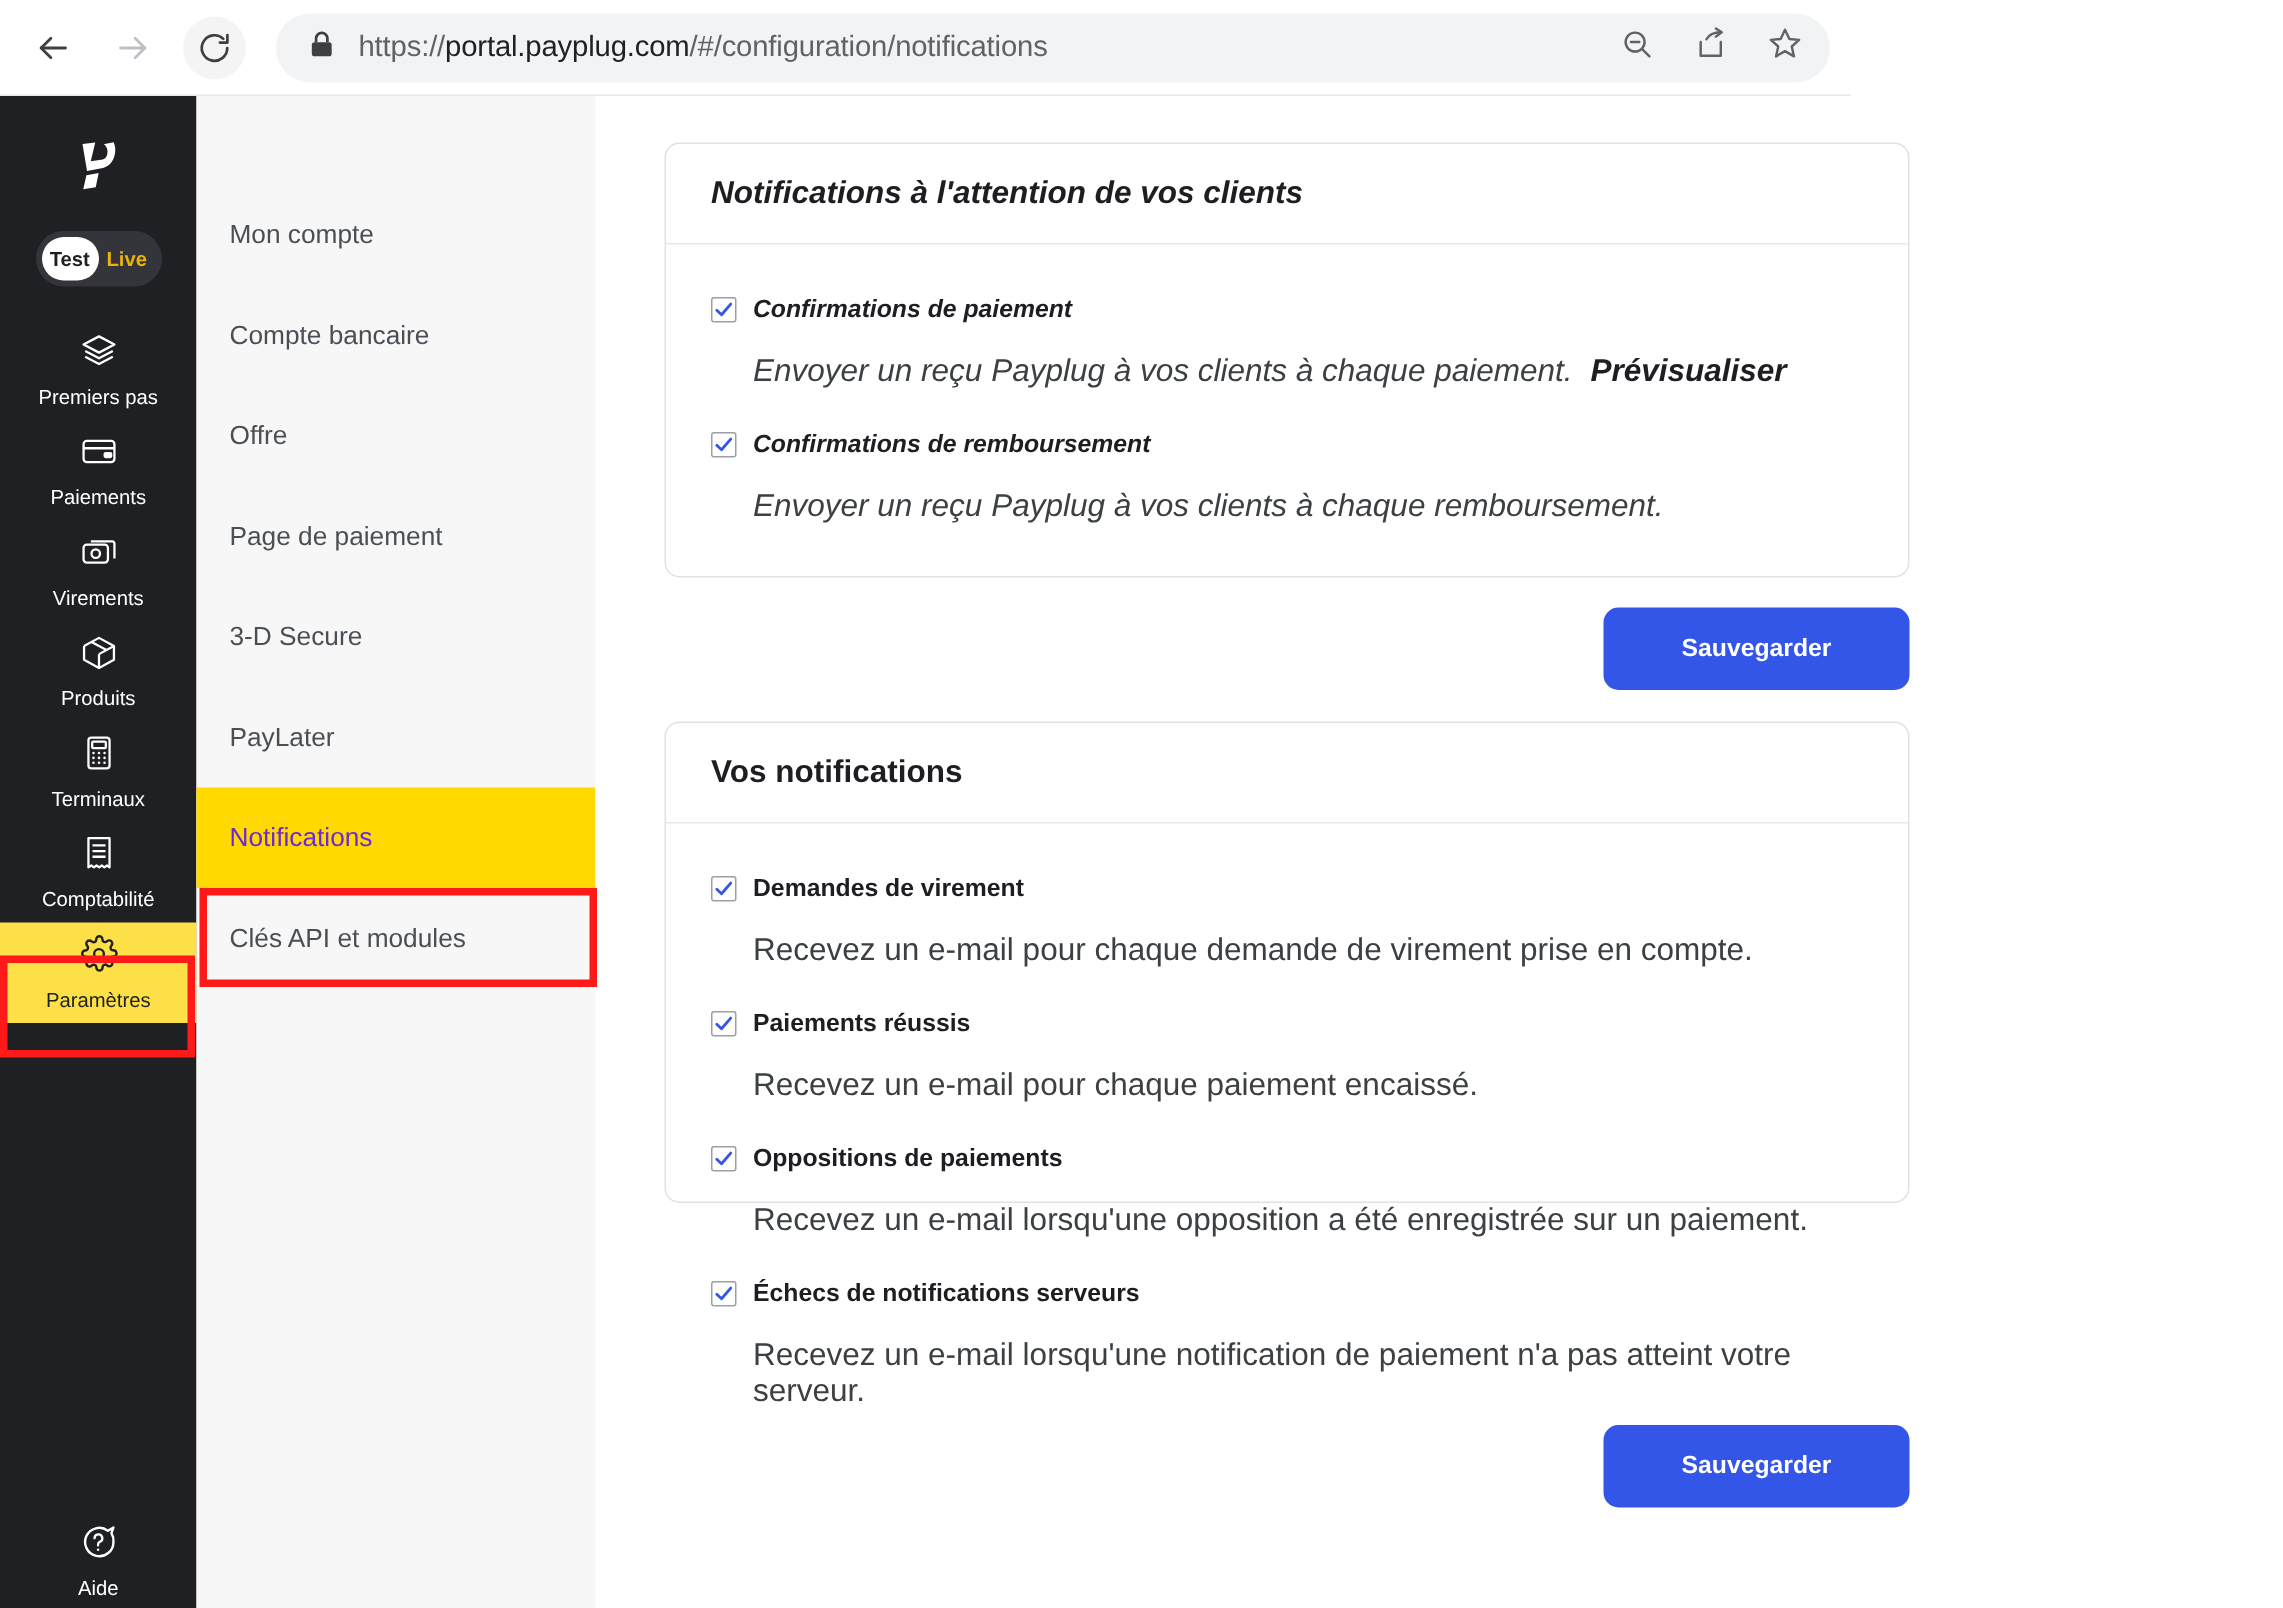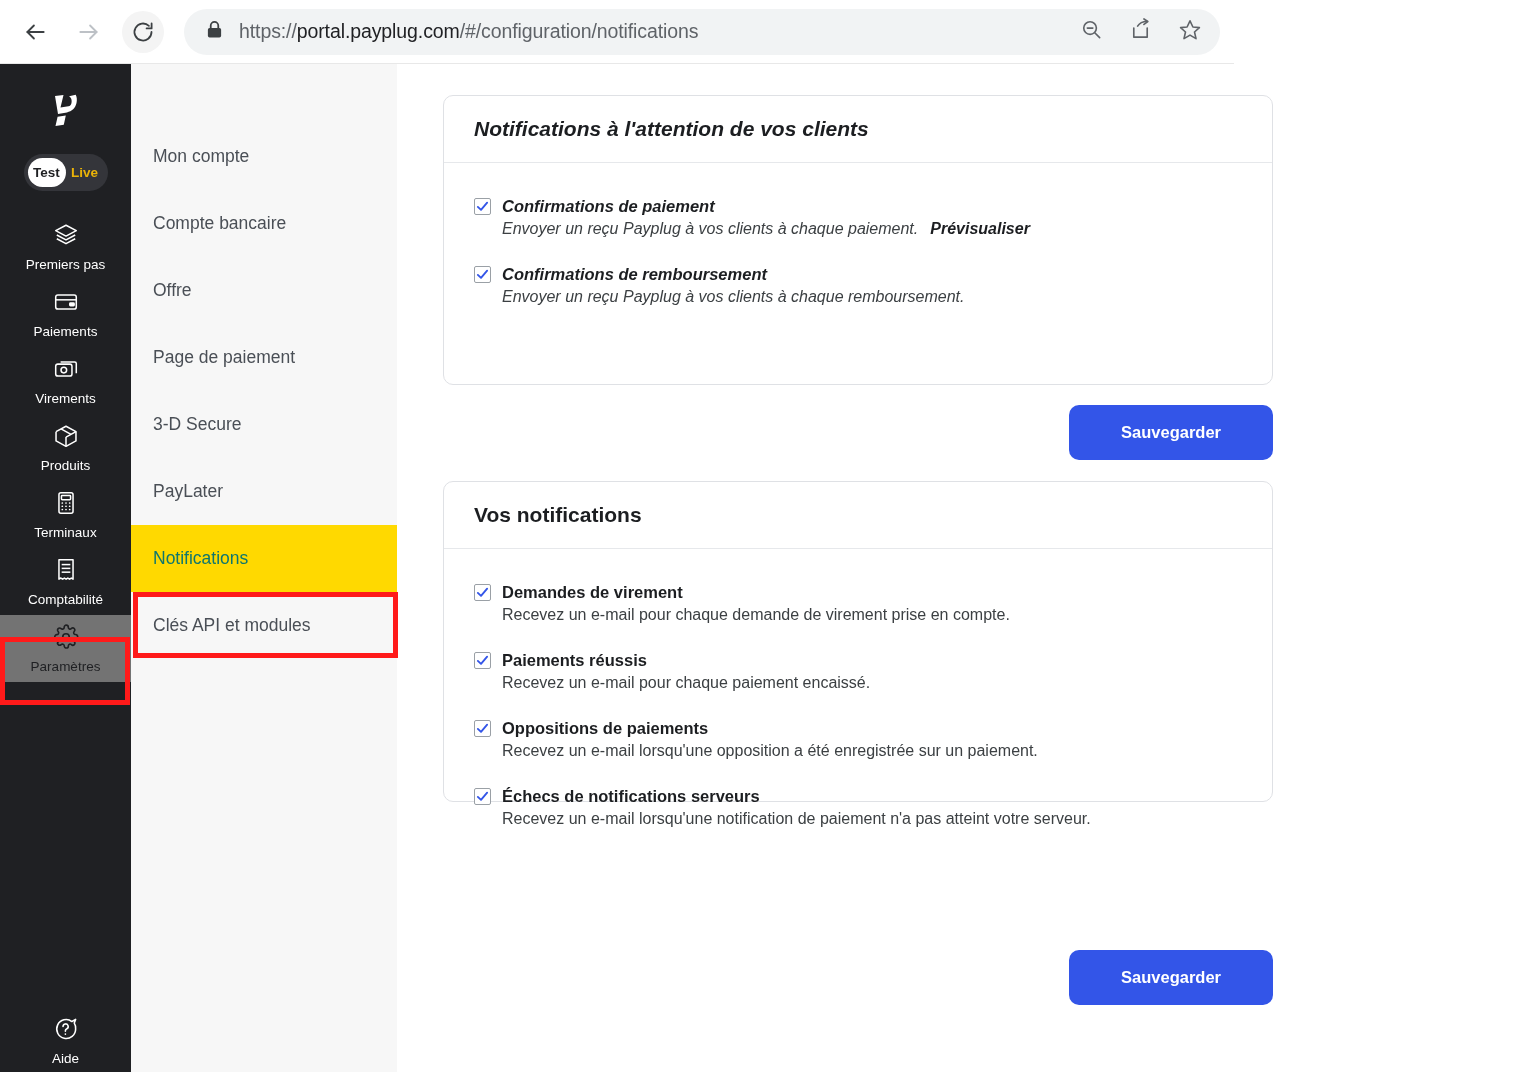--- a/index.html
+++ b/index.html
@@ -85,21 +85,21 @@
 
   .rail-items { margin-top: 22px; }
   .rail-item {
     height: 67px;
     display: flex; flex-direction: column;
     align-items: center; justify-content: center;
     gap: 6px;
     color: #ffffff;
   }
   .rail-item .lbl { font-size: 13.5px; line-height: 1; white-space: nowrap; }
-  .rail-item.highlight { background: #737373; color: #1f2023; }
+  .rail-item.highlight { background: #fde047; color: #1f2023; }
   .rail-item.highlight svg { stroke: #1f2023; }
 
   .rail-help {
     position: absolute; bottom: 6px; left: 0; width: 131px;
     display: flex; flex-direction: column;
     align-items: center; justify-content: center; gap: 4px;
     color: #ffffff;
   }
   .rail-help .lbl { font-size: 13.5px; }
 
@@ -120,21 +120,21 @@
     background: #f7f7f7;
   }
   .subnav-item {
     height: 67px;
     display: flex; align-items: center;
     padding-left: 22px;
     font-size: 17.5px;
     color: #4a4f56;
   }
   .subnav-item:first-child { margin-top: 59px; }
-  .subnav-item.highlight { background: #FFD900; color: #0f766e; }
+  .subnav-item.highlight { background: #FFD900; color: #6d28d9; }
 
   .anno-notif {
     position: absolute;
     left: 133px; top: 592px;
     width: 265px; height: 66px;
     border: 5px solid #FF1A1A;
     pointer-events: none;
     z-index: 40;
   }
 
@@ -175,22 +175,22 @@
     border-radius: 2px;
     background: #fff;
     flex: 0 0 auto;
     display: flex; align-items: center; justify-content: center;
   }
   .cb svg { display:block; }
   .opt-label {
     font-size: 16.5px; font-weight: 700; color: #1c1e21;
   }
   .opt-desc {
-    margin-top: 4px; margin-left: 28px;
-    font-size: 16px; color: #3c4043;
+    margin-top: 20px; margin-left: 28px;
+    font-size: 21px; color: #3c4043;
   }
   .opt-desc .preview-link {
     font-weight: 700; color: #1c1e21; margin-left: 12px; cursor: pointer;
   }
 
   .save-btn {
     position: absolute;
     width: 204px; height: 55px;
     background: #3355e8;
     color: #ffffff;

